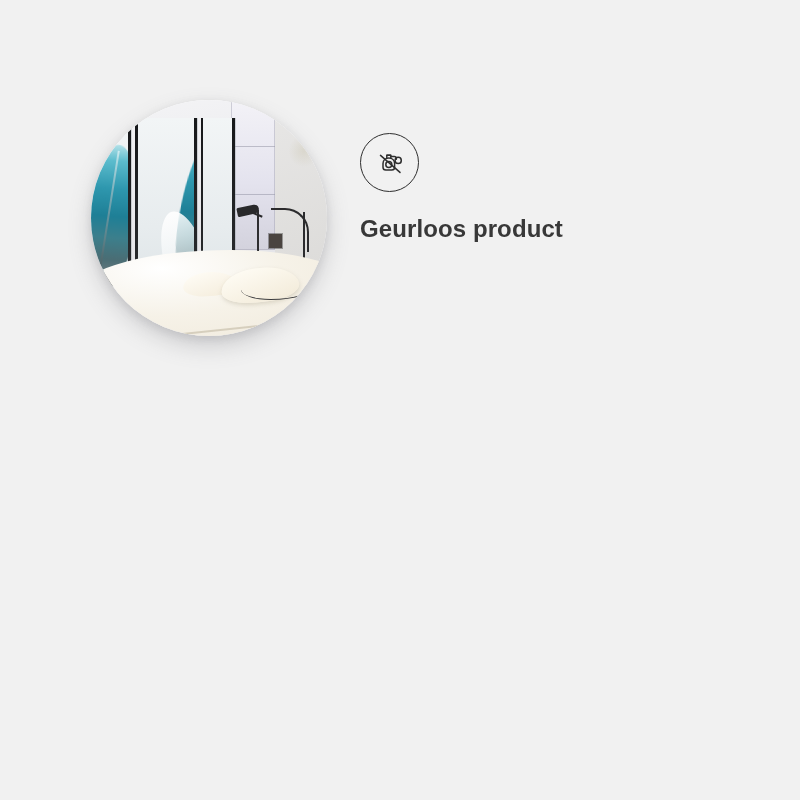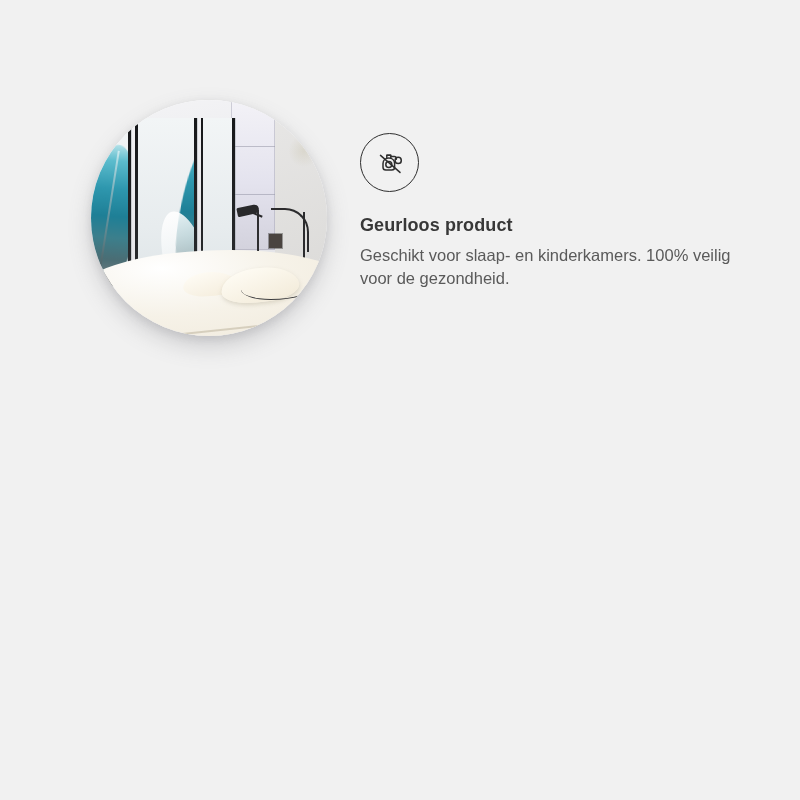--- a/index.html
+++ b/index.html
@@ -176,21 +176,21 @@
   .icon-ring {
     width:59px; height:59px; border-radius:50%;
     border:1.6px solid #2e2e2e;
     display:flex; align-items:center; justify-content:center;
     background:transparent;
   }
   .icon-ring svg { display:block; }
 
   .feat-title {
     margin-top:22px;
-    font-size:18px;
+    font-size:24px;
     font-weight:600;
     color:#383838;
     letter-spacing:.1px;
     line-height:1.25;
   }
   .feat-desc {
     margin-top:7px;
     font-size:16.5px;
     color:#5a5a5a;
     line-height:1.44;
@@ -252,21 +252,20 @@
           <path d="M14.8 13V10.2h4V13"></path>
           <path d="M15 10.2h3.6"></path>
           <path d="M19.2 11.6h3.1c1.1 0 2 .9 2 2v.6"></path>
           <circle cx="26.2" cy="15.4" r="3.1"></circle>
           <circle cx="16.8" cy="19.6" r="3"></circle>
           <path d="M8.5 10.4 28 27.4"></path>
         </svg>
       </div>
 
       <h2 class="feat-title">Geurloos product</h2>
-      <p class="feat-desc">Geschikt voor slaap- en kinderkamers. 100% veilig voor de gezondheid.</p>
     </div>
   </section>
 
   <section class="feature" id="feature-1">
 
     
 
     
   </section>
 

